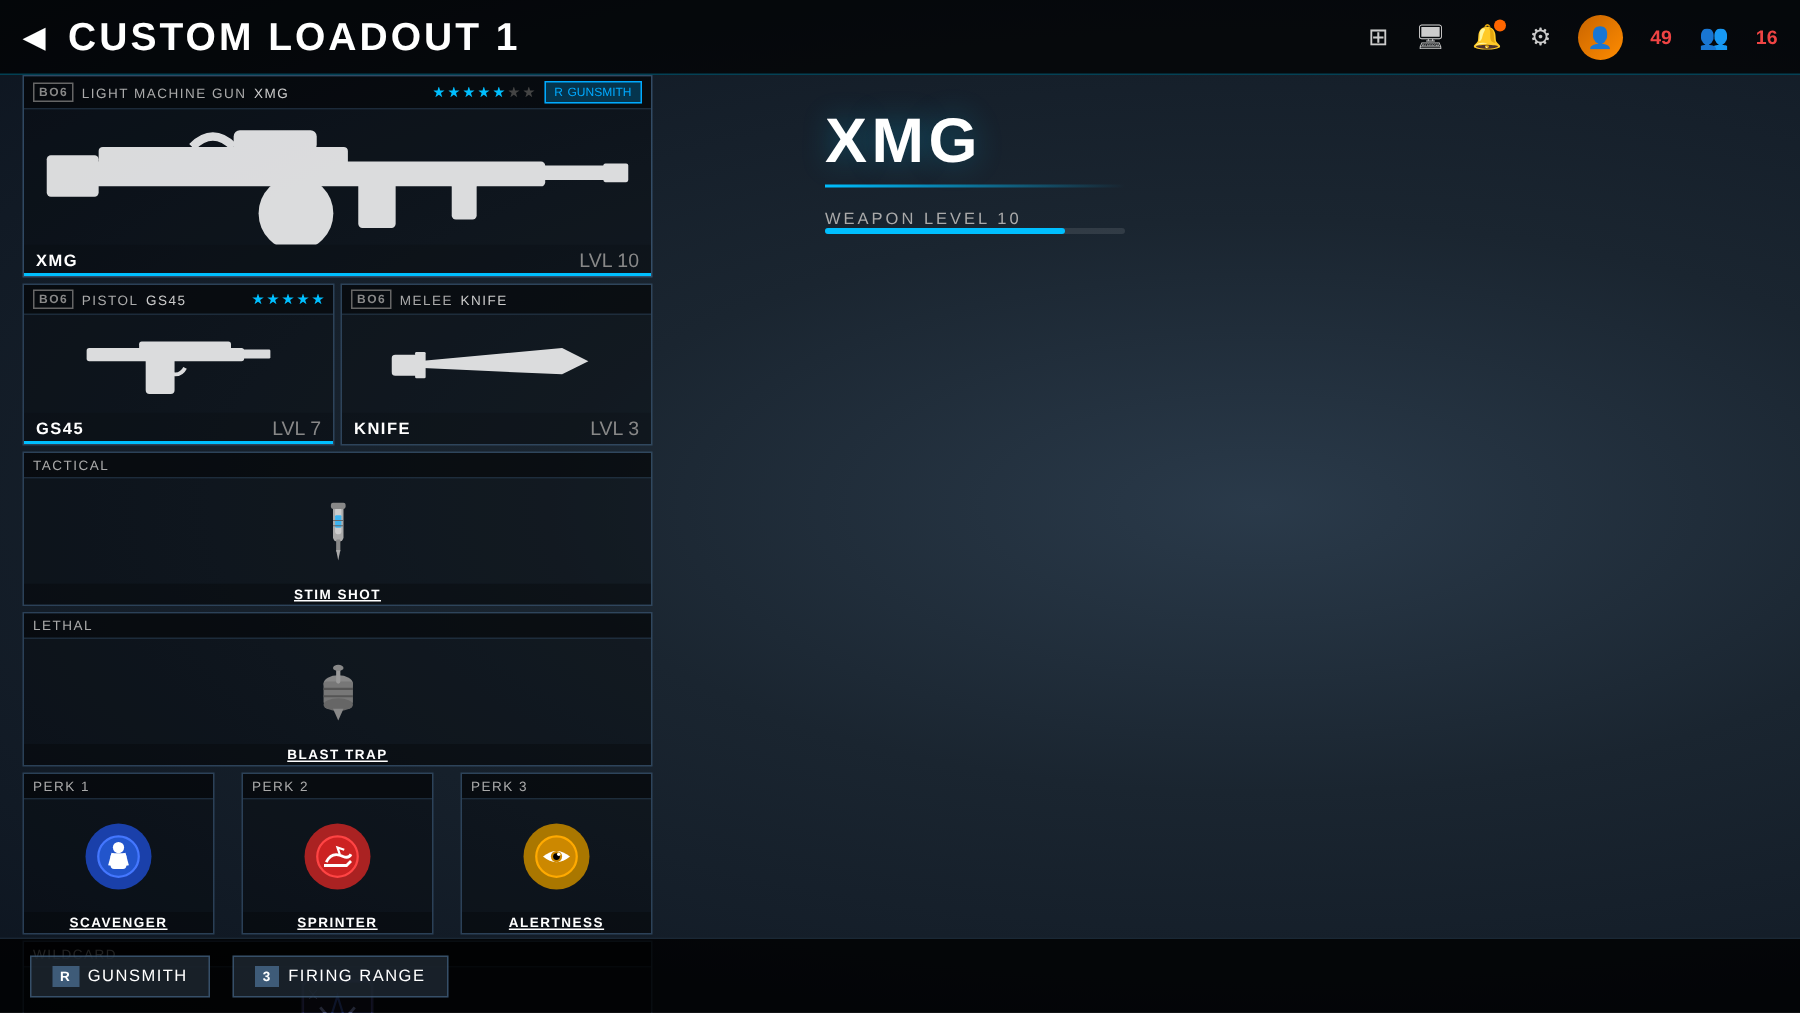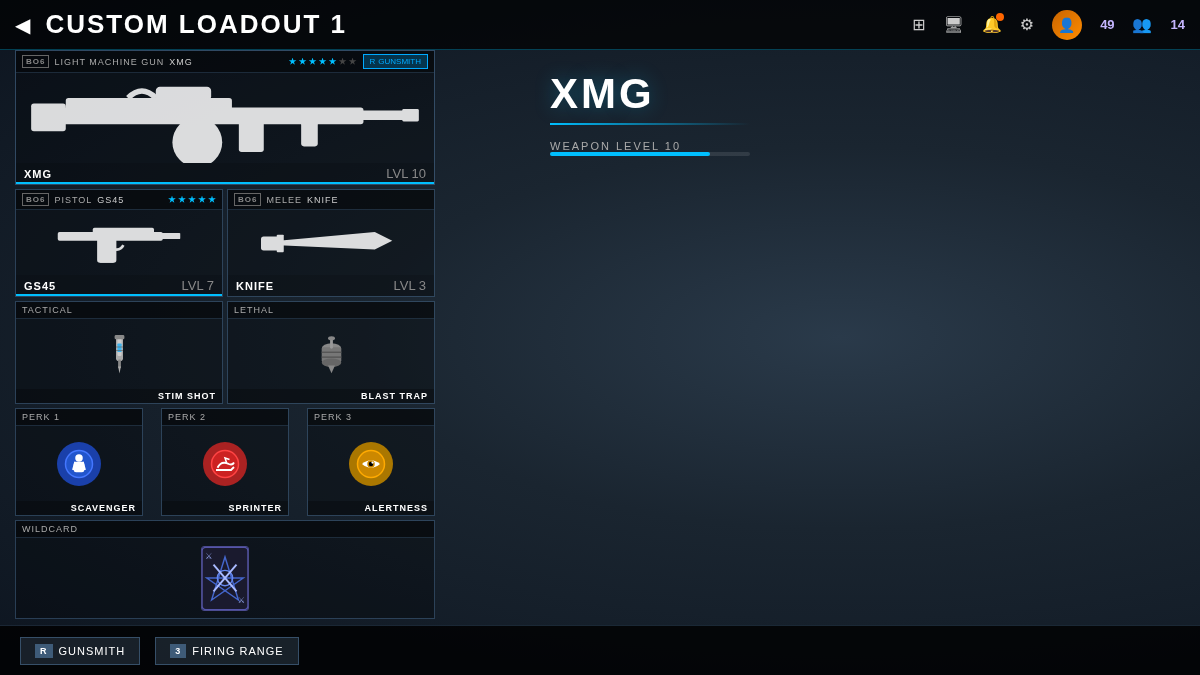--- a/index.html
+++ b/index.html
@@ -67,21 +67,21 @@
     .top-icon {
       color: #ccc;
       font-size: 16px;
       cursor: pointer;
     }
 
     .xp-badge {
       display: flex;
       align-items: center;
       gap: 5px;
-      color: #c4b5fd;
+      color: #ef4444;
       font-size: 13px;
       font-weight: bold;
     }
 
     .notification-dot {
       position: relative;
     }
     .notification-dot::after {
       content: '';
       position: absolute;
@@ -224,21 +224,21 @@
       height: 65px;
       display: flex;
       align-items: center;
       justify-content: center;
       background: rgba(0,0,0,0.3);
     }
 
     
     .equipment-row {
       display: grid;
-      grid-template-columns: 1fr 1fr;
+      grid-template-columns: 1fr;
       gap: 4px;
       margin-bottom: 4px;
     }
 
     .equip-slot {
       border: 1px solid rgba(80,120,160,0.4);
       position: relative;
     }
 
     .equip-img {
@@ -384,23 +384,24 @@
       font-weight: bold;
     }
 
     
     .slot-label {
       color: #fff;
       font-size: 9px;
       font-weight: bold;
       text-transform: uppercase;
       letter-spacing: 1px;
-      text-align: right;
+      text-align: center;
       padding: 2px 6px;
       background: rgba(0,0,0,0.5);
+      text-decoration: underline;
     }
 
     
     .gun-white { filter: brightness(0) invert(1); opacity: 0.85; }
 
     .header-row {
       display: flex;
       align-items: center;
       justify-content: space-between;
       padding: 3px 6px;
@@ -434,21 +435,21 @@
     <span class="top-icon notification-dot">🔔</span>
 
     <span class="top-icon">⚙</span>
 
     <div class="xp-icon" style="width:30px;height:30px;border-radius:50%;background:linear-gradient(135deg,#c86400,#ff8c00);display:flex;align-items:center;justify-content:center;color:#fff;font-size:14px;">👤</div>
 
     <span class="xp-badge">49</span>
 
     <span class="top-icon">👥</span>
 
-    <span class="xp-badge">14</span>
+    <span class="xp-badge">16</span>
   </div>
 </div>
 
 <div class="sidebar">
 
   <div class="weapon-primary" style="margin-bottom:4px;">
 
     <div class="header-row">
       <div class="header-left">
         <span class="bo6-logo">BO6</span>

